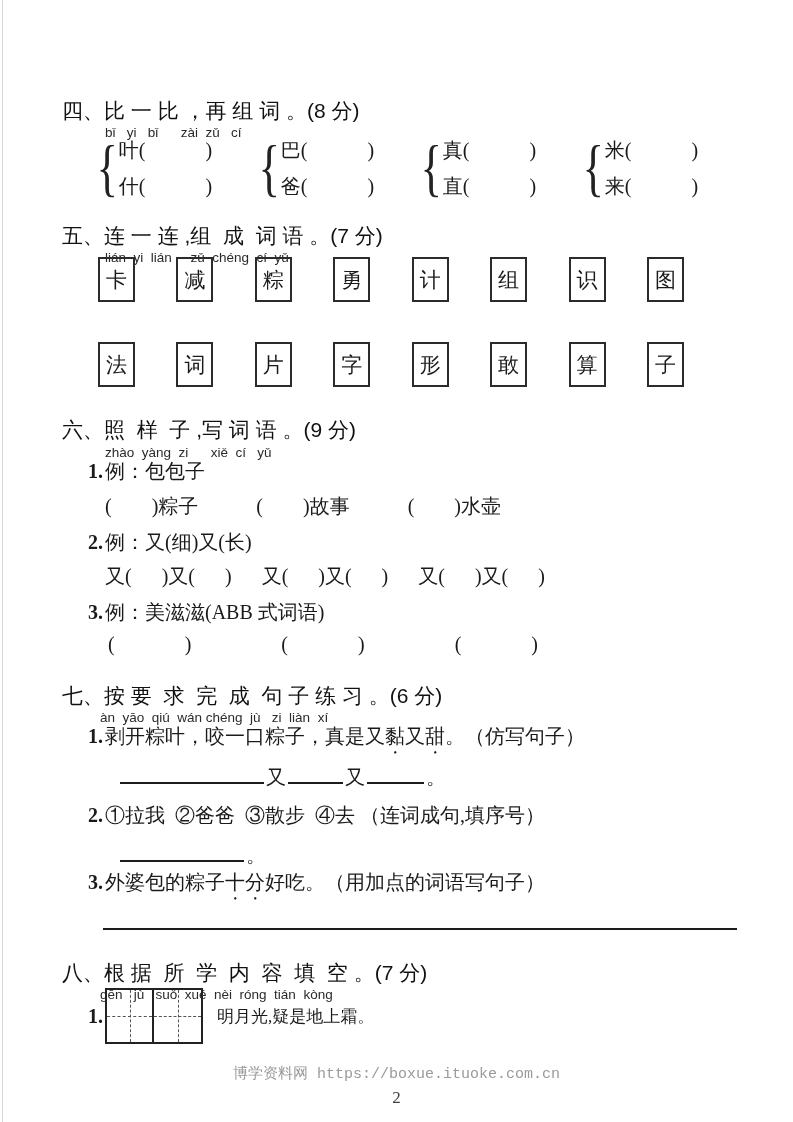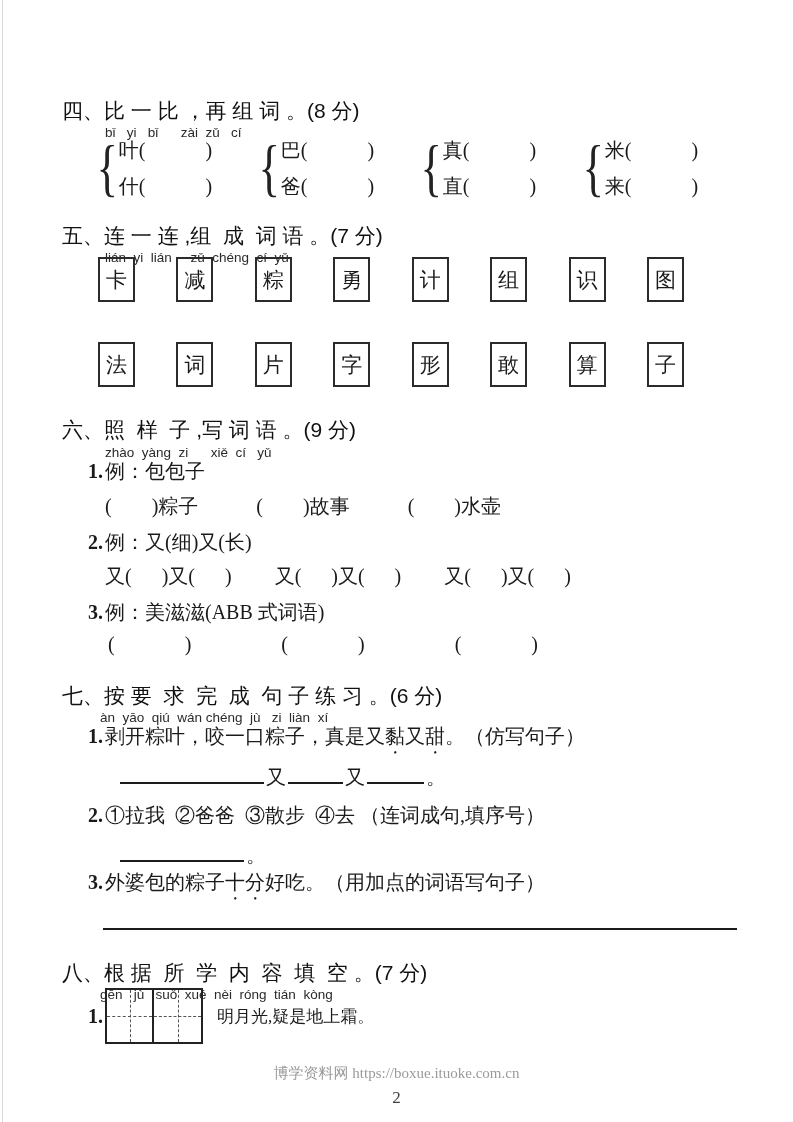--- a/index.html
+++ b/index.html
@@ -47,21 +47,21 @@
     -webkit-text-emphasis-position:under right;text-emphasis-position:under right;
   }
   .answer-line{height:2px;background:#1c1c1c;}
   
   .tzg{display:flex;border:2px solid #222;width:94px;height:52px;box-sizing:content-box;}
   .tzg-cell{position:relative;width:47px;height:52px;box-sizing:border-box;}
   .tzg-cell.first{border-right:2px solid #222;}
   .tzg-v{position:absolute;left:50%;top:0;bottom:0;border-left:1px dashed #555;}
   .tzg-h{position:absolute;top:50%;left:0;right:0;border-top:1px dashed #555;}
   .footer{
-    font-family:Liberation Serif, serif;
+    font-family:Liberation Mono, monospace;
     font-size:15px;color:#9a9a9a;text-align:center;width:100%;
   }
   .pagenum{font-size:17px;color:#3f3f3f;text-align:center;width:100%;}
 </style>
 </head>
 <body>
 
 <div class="page">
   <div class="edge"></div>
 
@@ -133,21 +133,21 @@
   <div class="abs" style="left:105px;top:493px;display:flex;gap:58px">
     <span class="body-t t">(        )粽子</span>
     <span class="body-t t">(        )故事</span>
     <span class="body-t t">(        )水壶</span>
   </div>
 
   <div class="abs qrow" style="left:88px;top:529px">
     <span class="qnum">2.</span>
     <span class="body-t t">例：又(细)又(长)</span>
   </div>
-  <div class="abs" style="left:105px;top:563px;display:flex;gap:43px">
+  <div class="abs" style="left:105px;top:563px;display:flex;gap:30px">
     <span class="body-t t">又(      )又(      )</span>
     <span class="body-t t">又(      )又(      )</span>
     <span class="body-t t">又(      )又(      )</span>
   </div>
 
   <div class="abs qrow" style="left:88px;top:599px">
     <span class="qnum">3.</span>
     <span class="body-t t">例：美滋滋(ABB 式词语)</span>
   </div>
   <div class="abs" style="left:108px;top:633px;display:flex;gap:90px">

